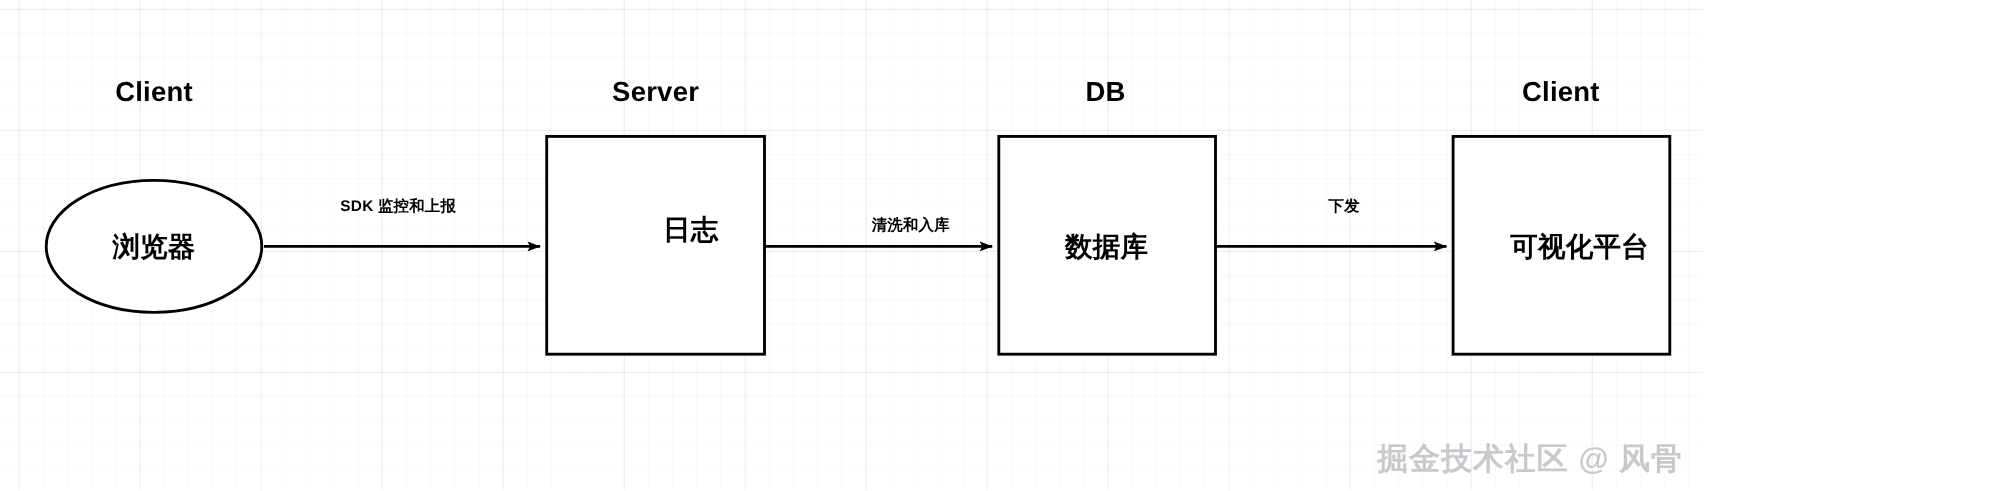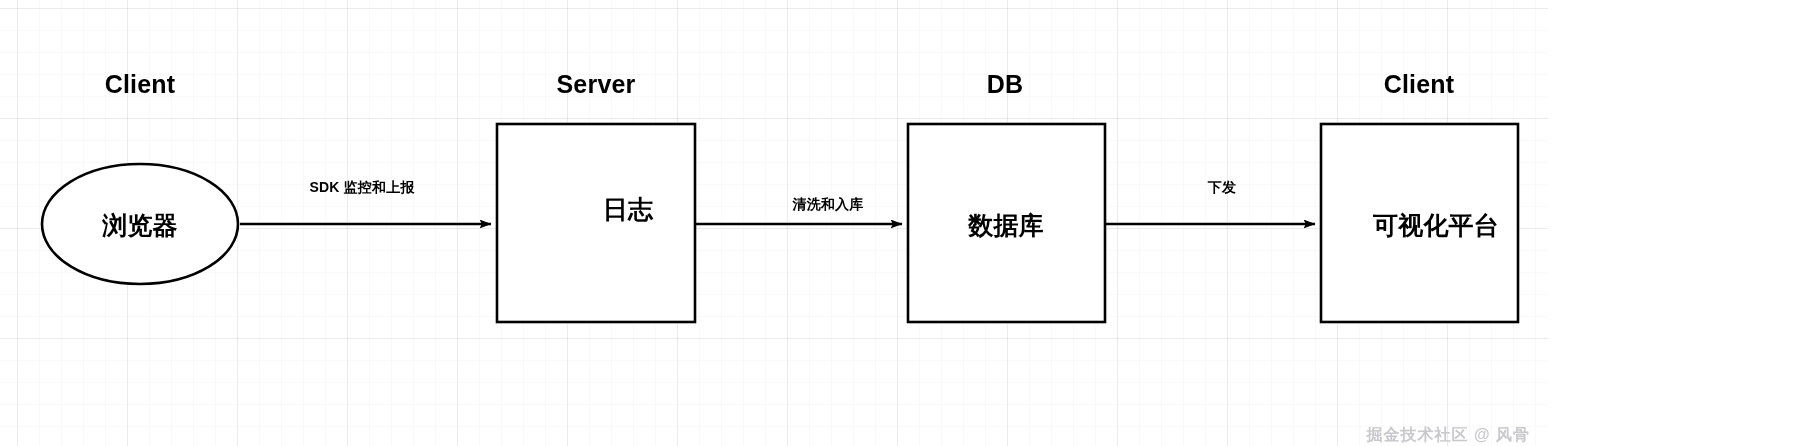--- a/index.html
+++ b/index.html
@@ -58,22 +58,22 @@
     color: #000000;
     font-size: 14px;
     text-align: center;
     white-space: nowrap;
     background: rgba(255,255,255,0.0);
     letter-spacing: 0.2px;
   }
   .watermark {
     position: absolute;
     right: 18px;
-    bottom: 0;
-    font-size: 16px;
+    bottom: 10px;
+    font-size: 28px;
     color: #c9c9cd;
     white-space: nowrap;
     letter-spacing: 1px;
   }
   .ctr {
     transform: translateX(-50%);
   }
 </style>
 </head>
 <body>

